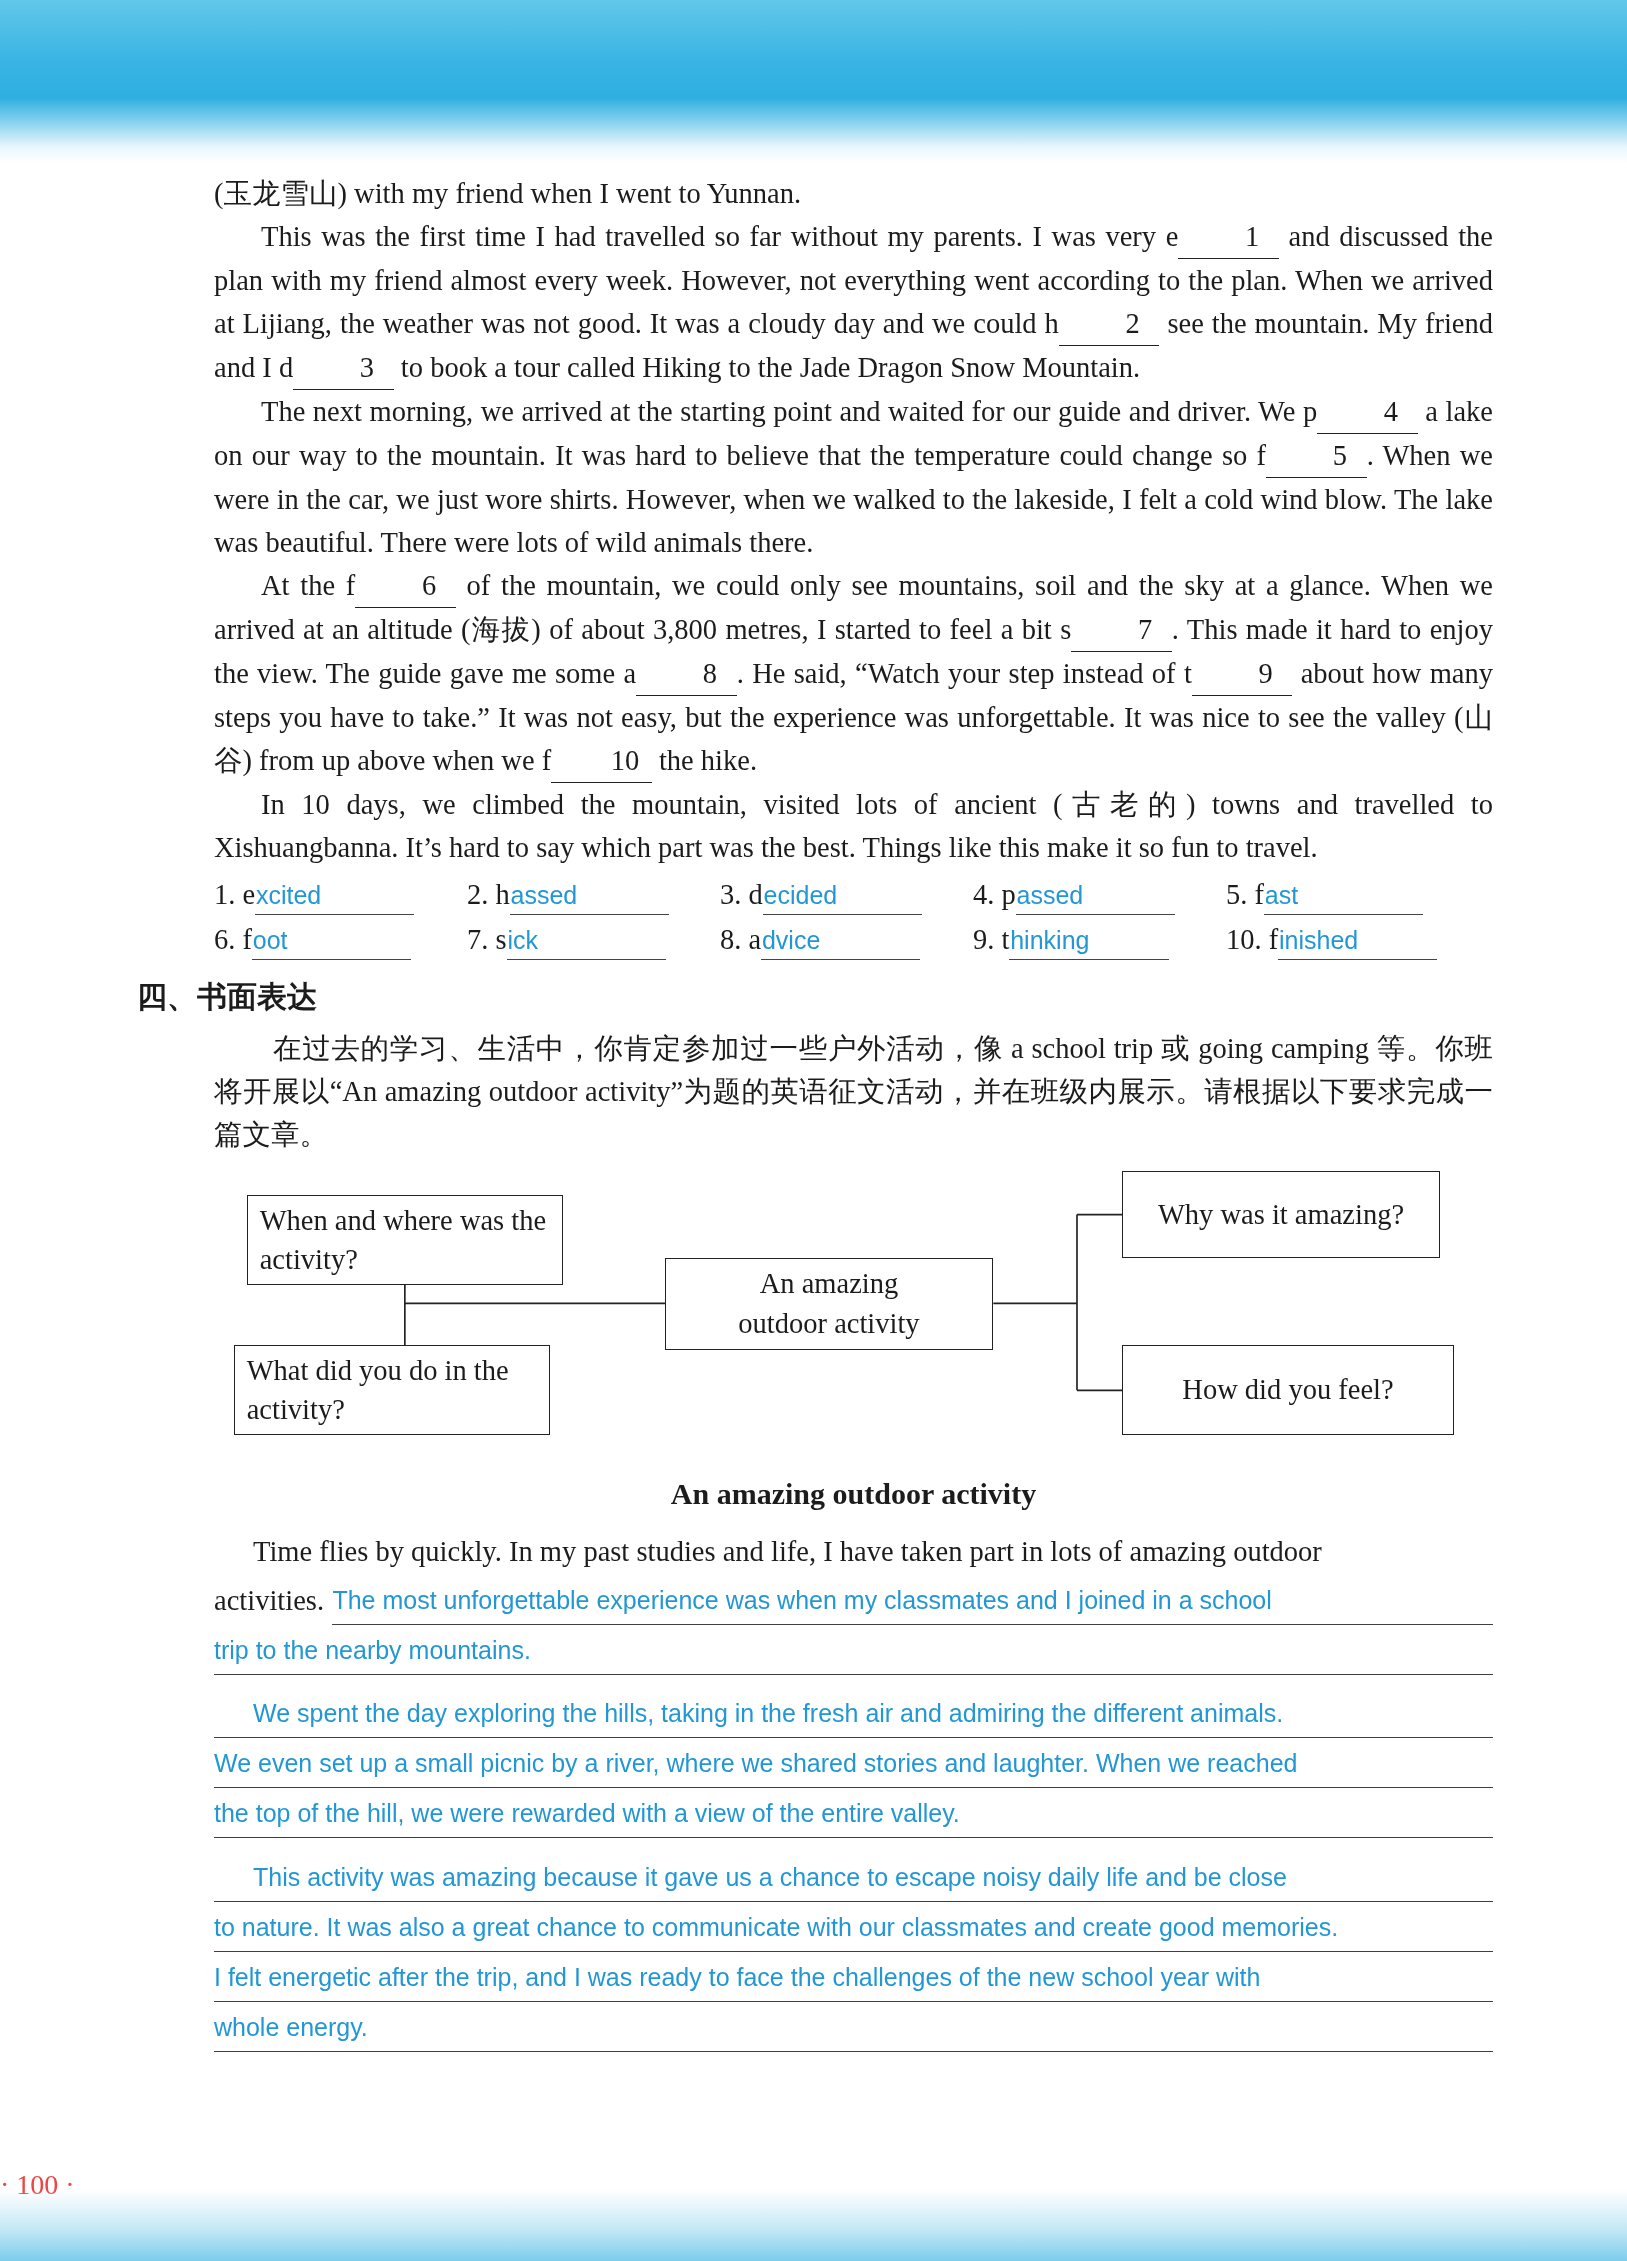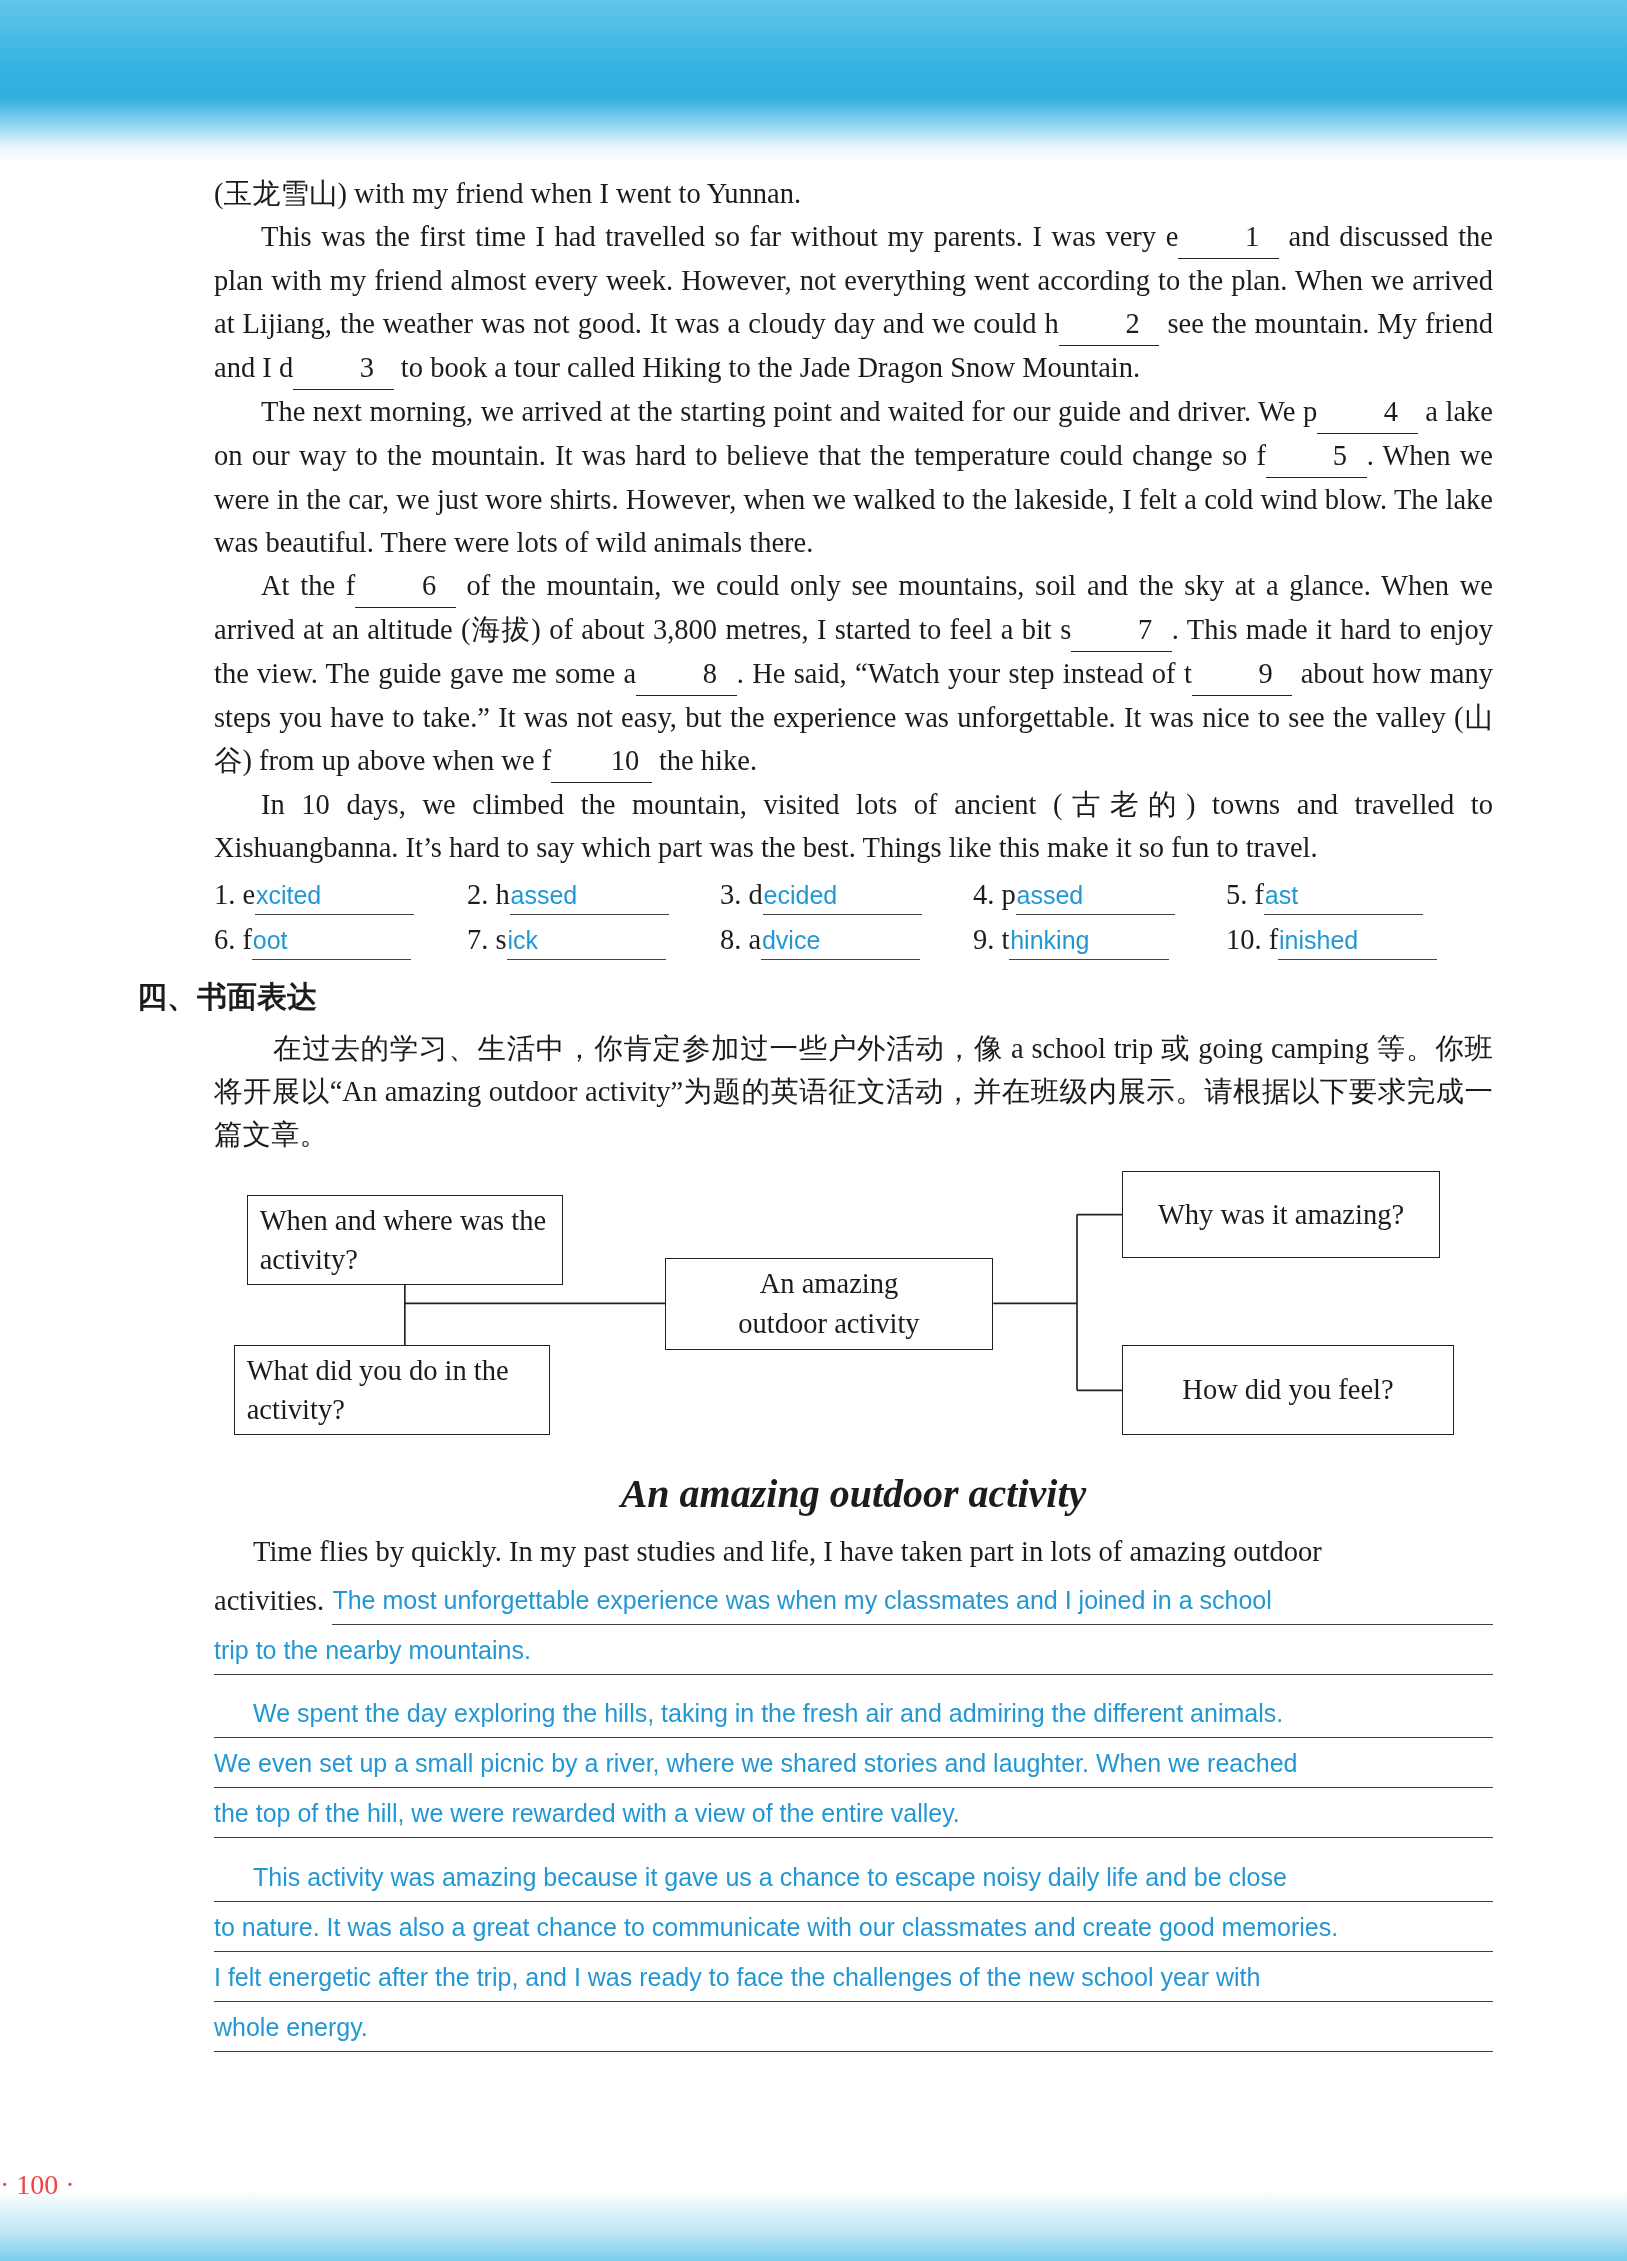--- a/index.html
+++ b/index.html
@@ -49,21 +49,21 @@
   #box-why  { left:908px;top:0;    width:318px; height:87px; }
   #box-center{ left:451px;top:87px; width:328px; height:92px; flex-direction:column; line-height:40px; }
   #box-what { left:20px;  top:174px; width:316px; height:90px; }
   #box-how  { left:908px;top:174px; width:332px; height:90px; }
   
   .reqs { margin-top:18.4px; text-align:left; }
   .req-line1 { padding-left:39px; }
   .req-label { font-weight:bold; }
   .req-line2 { padding-left:127px; }
   
-  .essay-title { text-align:center; font-weight:bold; font-size:40px; margin:23.4px 0 11.7px;font-style:italic; }
+  .essay-title { text-align:center; font-weight:bold; font-size:30px; margin:23.4px 0 11.7px; }
   .essay-open { text-indent:39px; line-height:49px; text-align:left; white-space:nowrap; }
   .eline {
     height:49px; line-height:49px; border-bottom:1.7px solid #3f3f3f;
     white-space:nowrap; overflow:hidden; text-align:left;
   }
   .eline.mix { display:flex; border-bottom:none; }
   .eline.mix .printed { flex:none; }
   .eline.mix .fill { flex:1; border-bottom:1.7px solid #3f3f3f; margin-left:8.4px; }
   .eline.para-start { margin-top:13.4px; padding-left:39px; }
   .hand {

